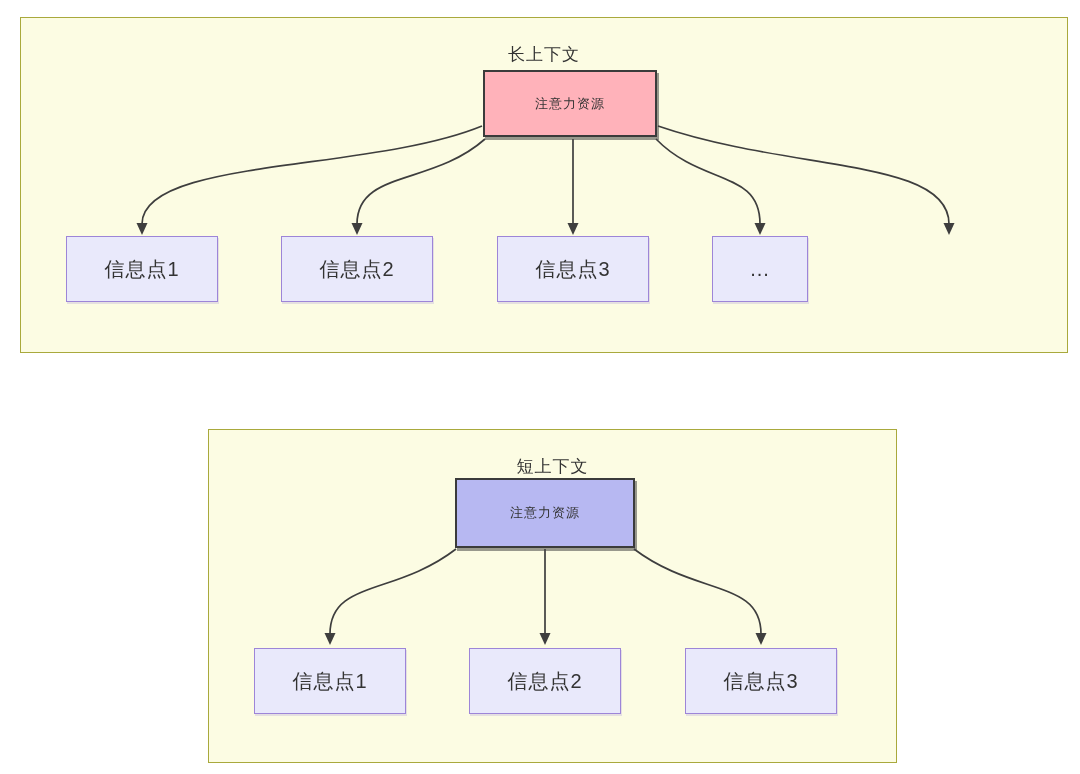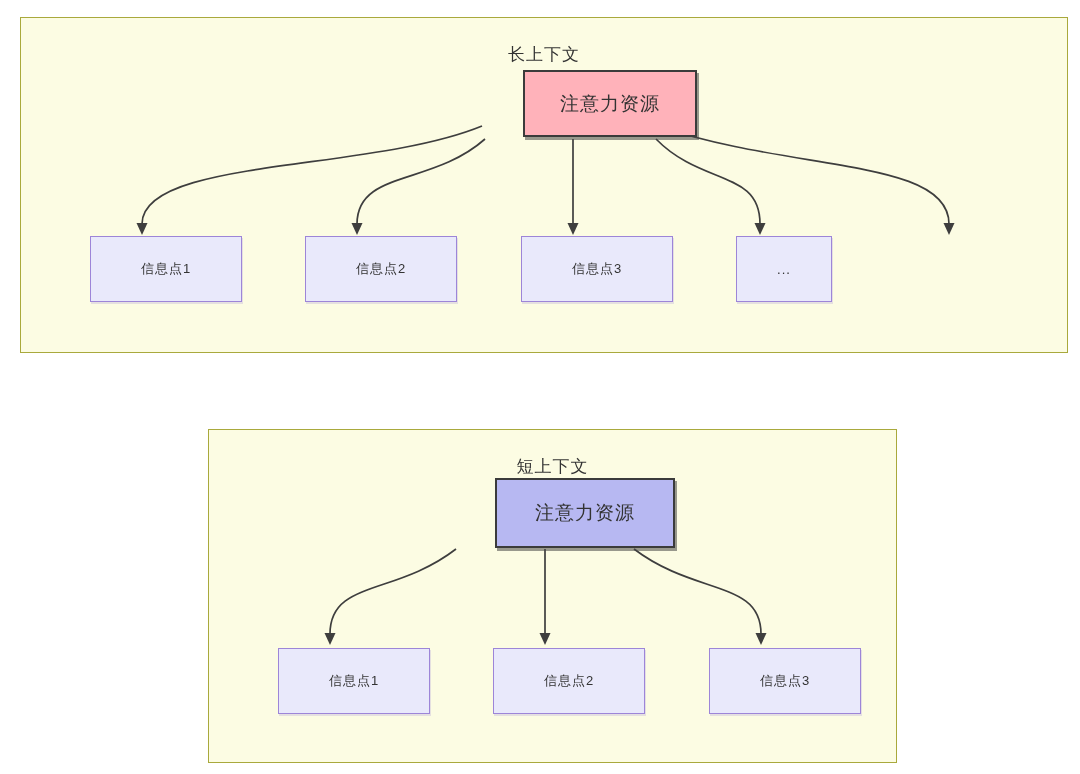--- a/index.html
+++ b/index.html
@@ -32,41 +32,39 @@
     color: var(--text, #333333);
     letter-spacing: 1px;
   }
   .attention-box {
     position: absolute;
     border: 2px solid var(--attention-border, #3b3b3b);
     box-sizing: border-box;
     display: flex;
     align-items: center;
     justify-content: center;
-    font-size: 19px;
+    font-size: 13px;
     color: var(--text, #333333);
     letter-spacing: 1px;
     box-shadow: 2px 3px 0 rgba(70,70,70,0.55);
-    margin-left: 40px;
   }
   #attention-long  { left: 483px; top: 70px;  width: 174px; height: 67px; background: var(--attention-long-fill, #ffb2ba); }
   #attention-short { left: 455px; top: 478px; width: 180px; height: 70px; background: var(--attention-short-fill, #b7b8f2); }
   .node-box {
     position: absolute;
     background: var(--node-fill, #e9e9fb);
     border: 1.5px solid var(--node-border, #9d85d8);
     box-sizing: border-box;
     display: flex;
     align-items: center;
     justify-content: center;
-    font-size: 13px;
+    font-size: 20px;
     color: var(--text, #333333);
     letter-spacing: 1px;
     box-shadow: 1px 2px 0 rgba(160,140,215,0.25);
-    margin-left: 24px;
   }
   #node-l1 { left: 66px;  top: 236px; width: 152px; height: 66px; }
   #node-l2 { left: 281px; top: 236px; width: 152px; height: 66px; }
   #node-l3 { left: 497px; top: 236px; width: 152px; height: 66px; }
   #node-l4 { left: 712px; top: 236px; width: 96px;  height: 66px; }
   #node-l5 { left: 873px; top: 236px; width: 152px; height: 66px; }
   #node-s1 { left: 254px; top: 648px; width: 152px; height: 66px; }
   #node-s2 { left: 469px; top: 648px; width: 152px; height: 66px; }
   #node-s3 { left: 685px; top: 648px; width: 152px; height: 66px; }
   .arrow-layer {

